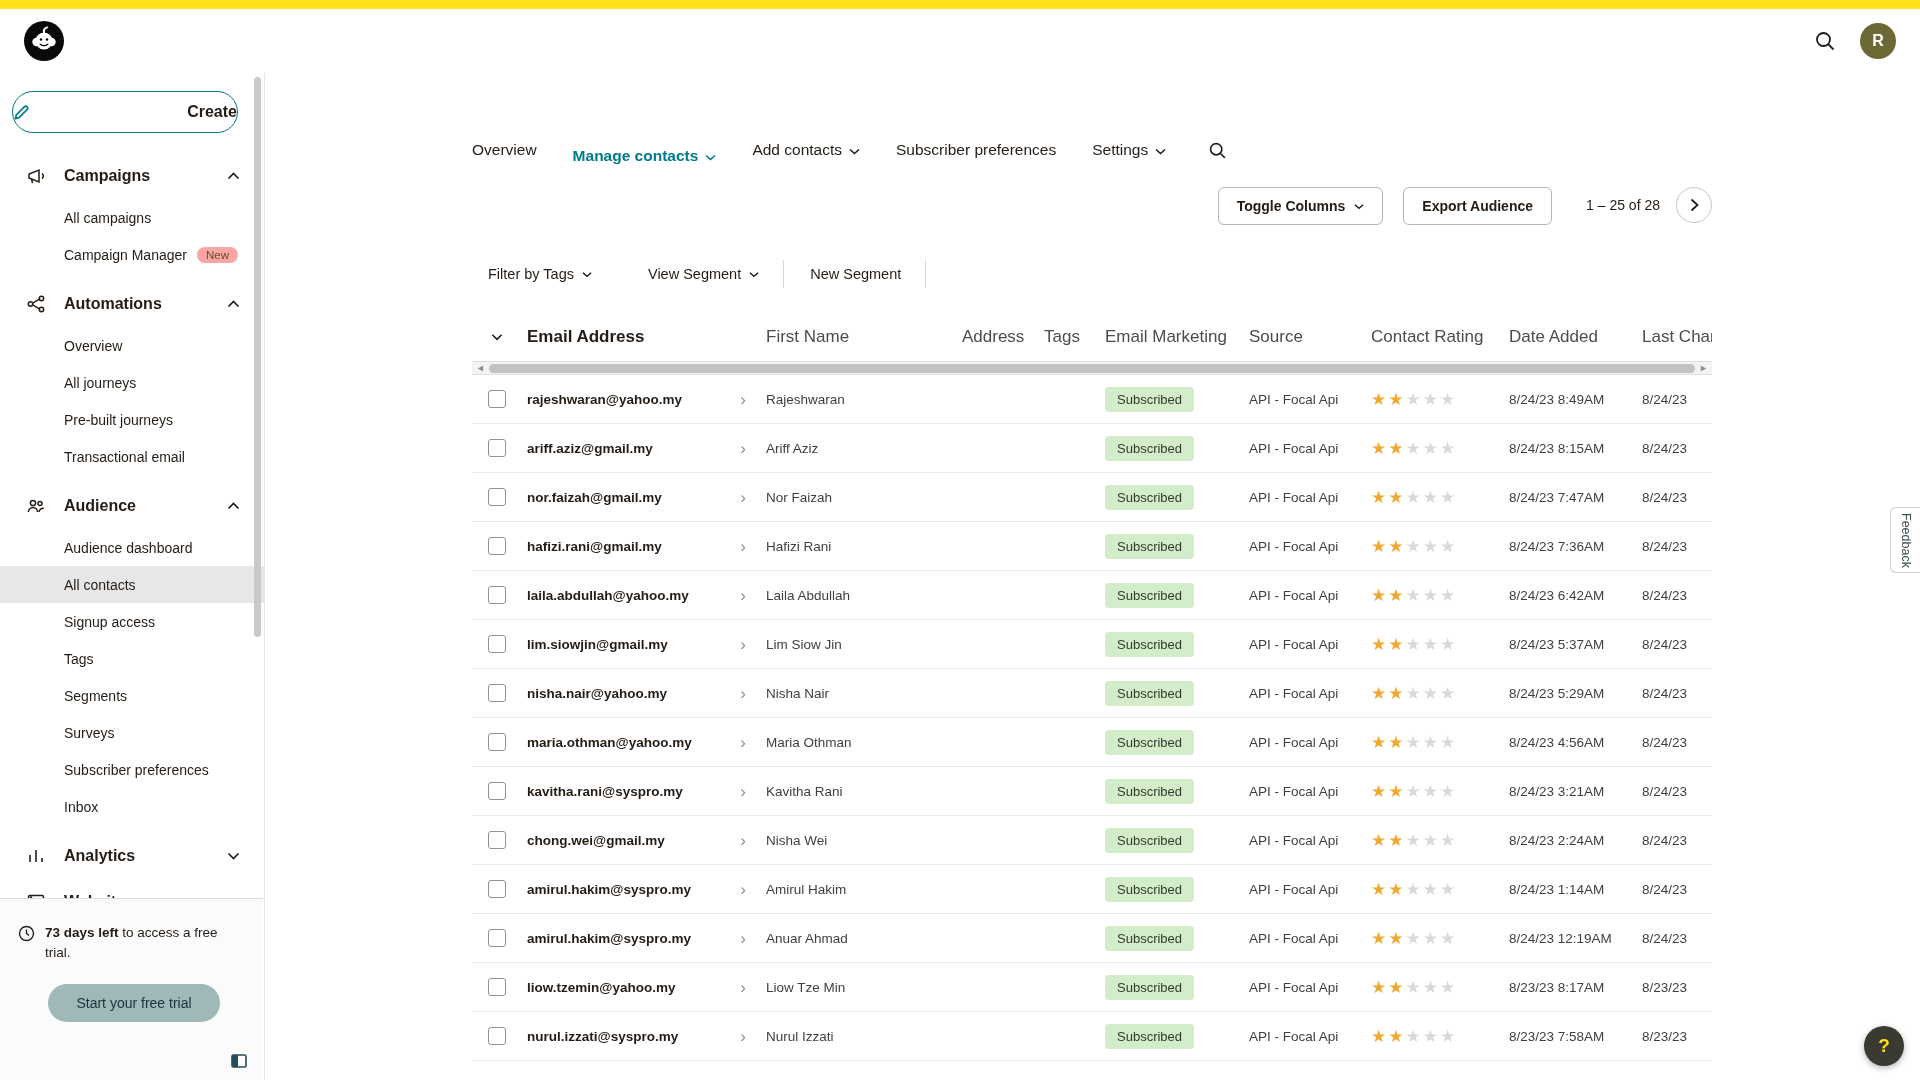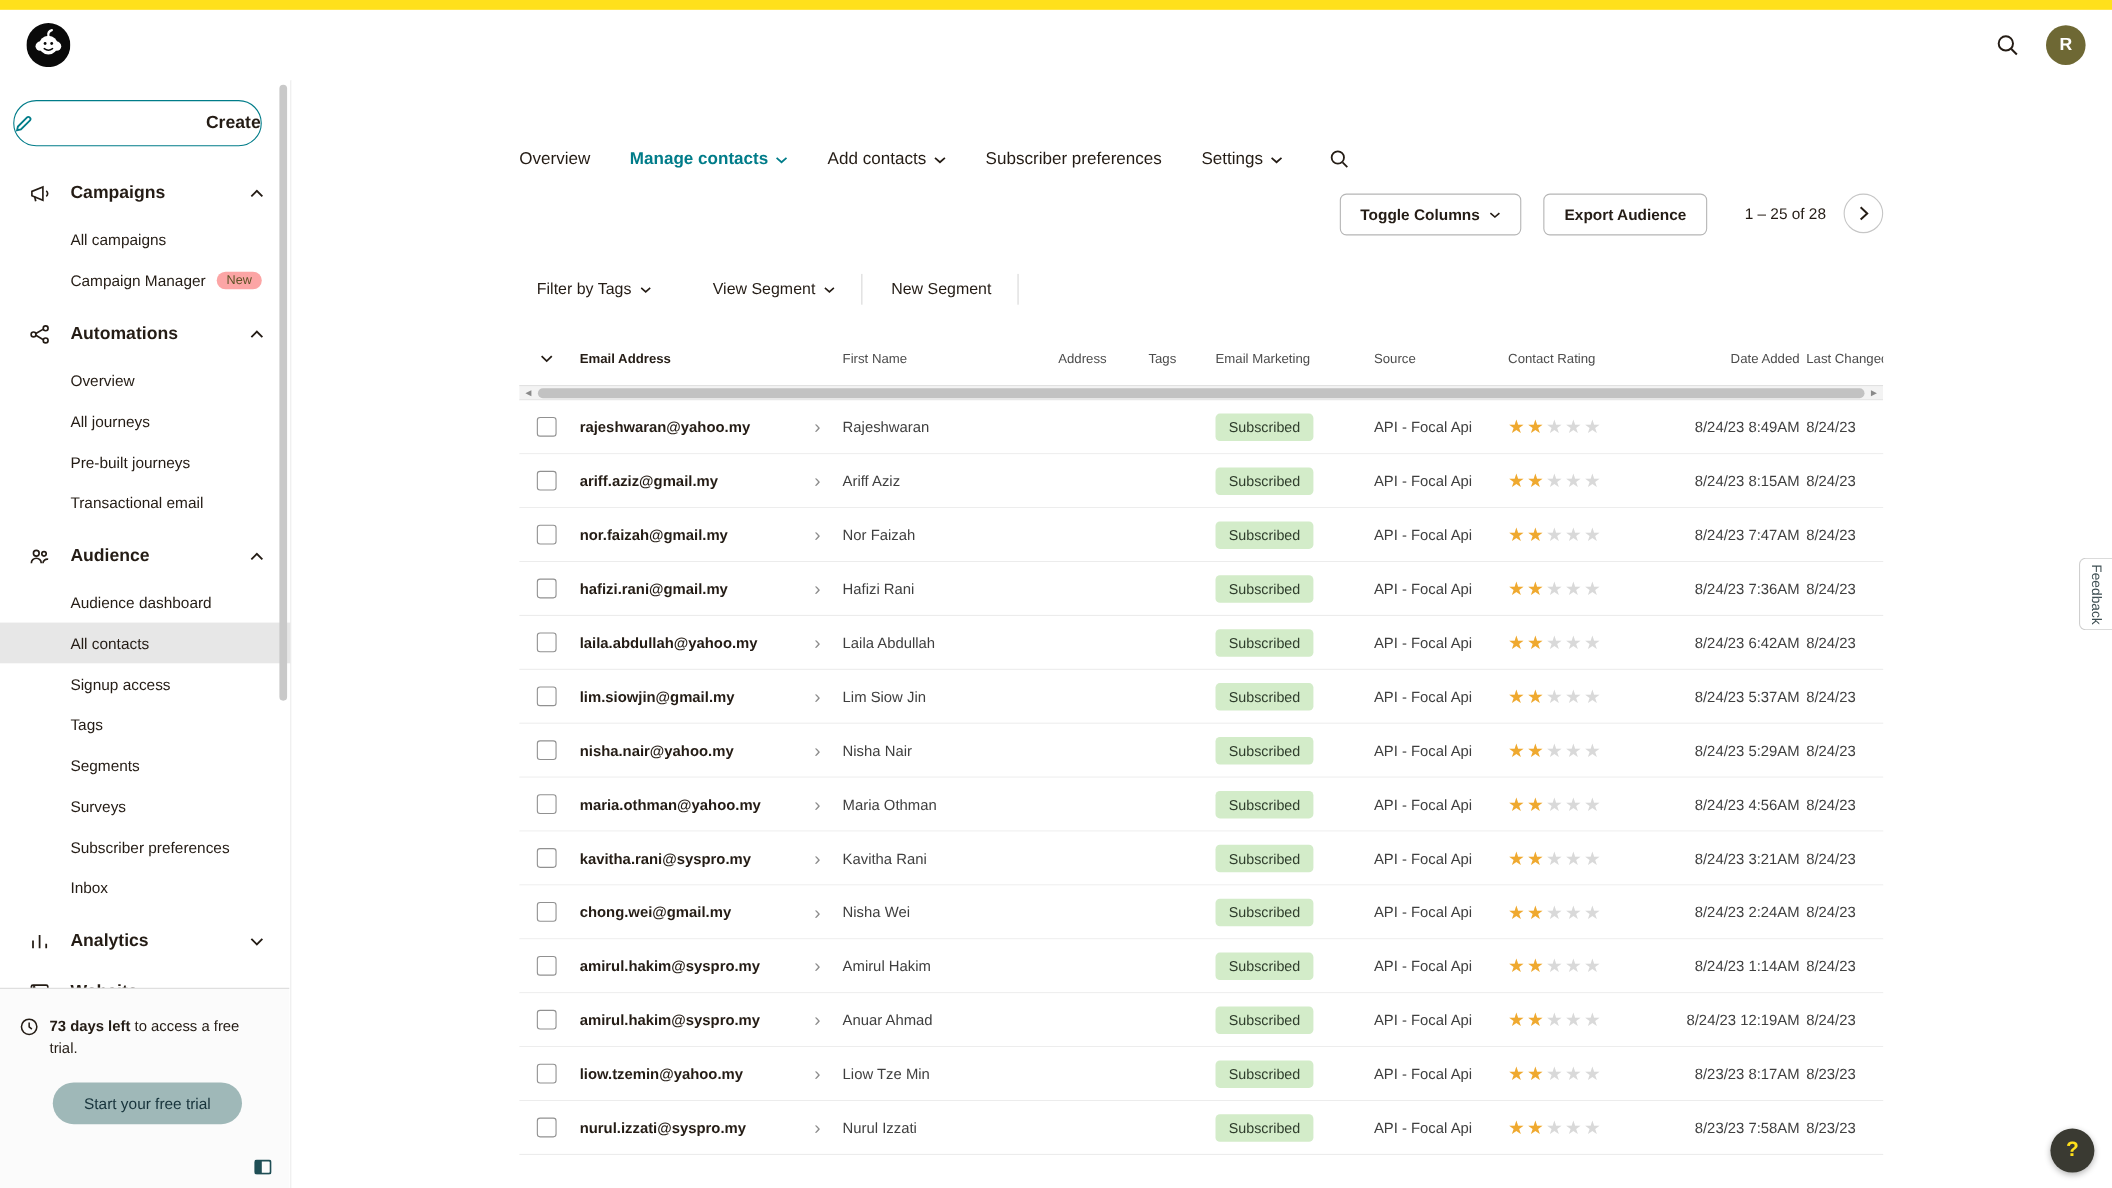--- a/index.html
+++ b/index.html
@@ -42,52 +42,52 @@
     border:none; background:#9fb8b8; color:#17333b; font-size:14px; cursor:pointer;
     font-family:"Liberation Sans",sans-serif; }
   .collapse-icon { position:absolute; right:16px; bottom:12px; cursor:pointer; display:flex; }
 
   
   .main { flex:1; position:relative; background:#fff; }
   .content { position:absolute; left:207px; top:0; width:1240px; }
 
   .tabs { display:flex; align-items:center; gap:36px; margin-top:62px; font-size:15.5px; }
   .tab { display:flex; align-items:center; gap:7px; color:#241c15; font-weight:500; cursor:pointer; }
-  .tab.active { color:#007c89; font-weight:700; }
+  .tab.active { color:#007c89; font-weight:700;margin-top:12px; }
   .tab .caret { display:flex; margin-top:2px; }
   .tabs .search-tab { margin-left:6px; }
 
   .toolbar { display:flex; align-items:flex-start; justify-content:flex-end; gap:20px; margin-top:22px; }
   .btn { height:38px; padding:0 18px; border:1px solid #b5b5b5; border-radius:6px; background:#fff;
     font-size:14px; font-weight:600; color:#241c15; cursor:pointer; display:flex; align-items:center; gap:9px;
     font-family:"Liberation Sans",sans-serif; }
   .pager { display:flex; align-items:center; gap:16px; margin-left:14px; }
   .pager-text { font-size:14px; color:#241c15; }
   .pager-next { width:36px; height:36px; border-radius:50%; border:1px solid #c6c6c6; background:#fff;
     display:flex; align-items:center; justify-content:center; cursor:pointer; }
 
   .segment-bar { display:flex; align-items:center; margin-top:22px; height:54px; font-size:14.5px; }
   .seg-item { display:flex; align-items:center; gap:8px; color:#241c15; cursor:pointer; padding:0 14px 0 16px; }
   .seg-item:first-child { padding-left:16px; }
   .seg-divider { width:1px; height:28px; background:#d8d8d8; margin:0 10px; }
 
   
   .table-wrap { margin-top:12px; width:1240px; overflow:hidden; }
   .tbl { width:1302px; }
-  .thead { display:flex; align-items:center; height:48px; font-size:12px; color:#4c4c4c; }
+  .thead { display:flex; align-items:center; height:48px; font-size:17px; color:#4c4c4c; }
   .cell { flex:none; padding-right:6px; }
   .col-select { width:55px; display:flex; justify-content:center; }
   .col-email { width:239px; }
   .col-first { width:196px; }
   .col-address { width:82px; }
   .col-tags { width:61px; }
   .col-marketing { width:144px; }
   .col-source { width:122px; }
   .col-rating { width:138px; }
-  .col-date { width:133px;text-align:right; }
+  .col-date { width:133px; }
   .col-last { width:132px; }
   .thead .col-email { font-weight:700; color:#241c15; }
 
   .scrollbar-x { width:1240px; height:14px; display:flex; align-items:center; background:#f3f3f3;
     border-top:1px solid #e1e1e1; border-bottom:1px solid #e1e1e1; padding:0 2px; }
   .sb-arrow { font-size:9px; color:#8a8a8a; line-height:1; padding:0 2px; cursor:pointer; }
   .sb-thumb { flex:1; height:9px; background:#c2c2c2; border-radius:5px; margin:0 2px; cursor:pointer; }
 
   .row { display:flex; align-items:center; height:49px; border-bottom:1px solid #ececec;
     font-size:13.5px; color:#3f3f3f; background:#fff; }

